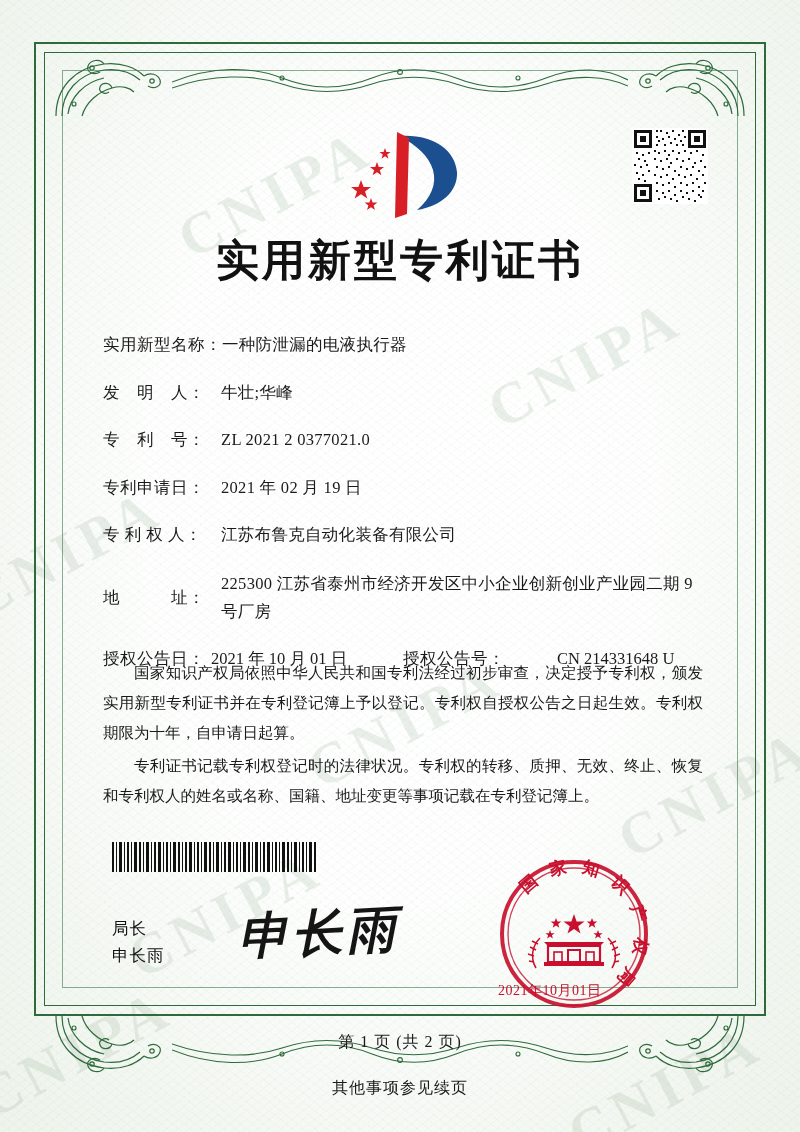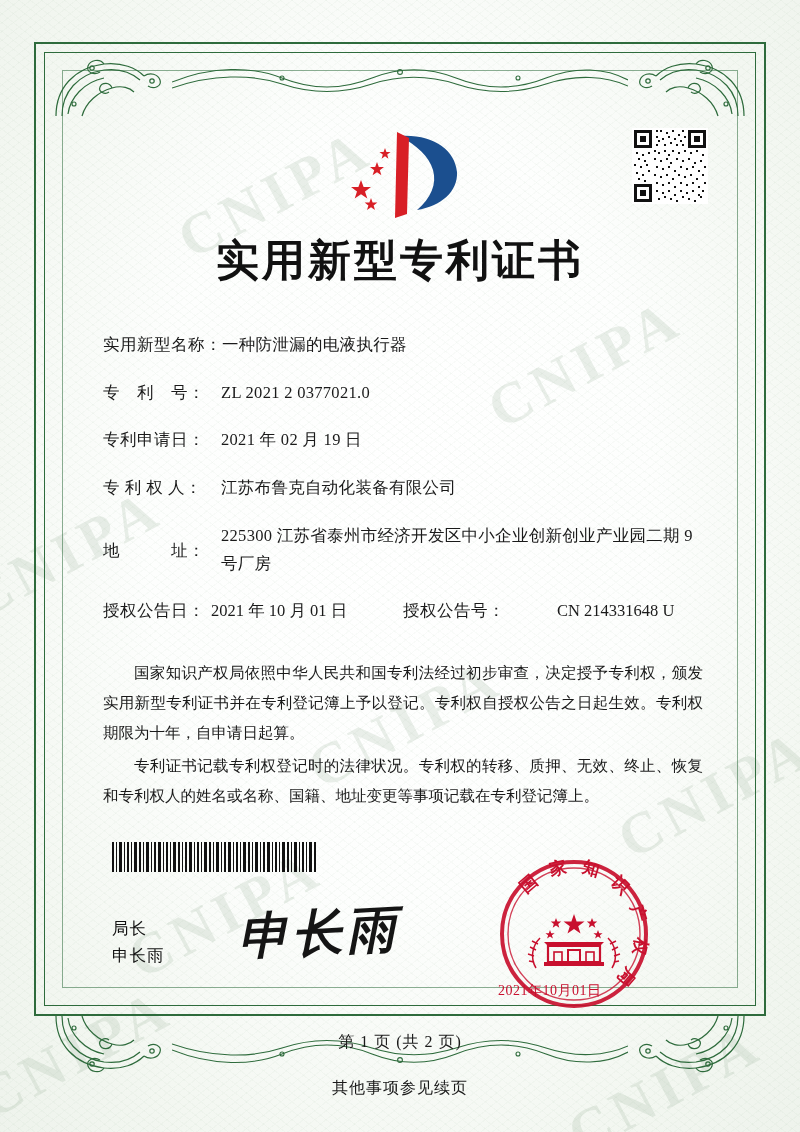--- a/index.html
+++ b/index.html
@@ -486,20 +486,24 @@
   </div>
 
   <div class="title">实用新型专利证书</div>
 
   <div class="fields">
     <div class="frow">
       <div class="flabel">实用新型名称：</div>
       <div class="fvalue">一种防泄漏的电液执行器</div>
     </div>
     <div class="frow">
+      <div class="flabel">发　明　人：</div>
+      <div class="fvalue">牛壮;华峰</div>
+    </div>
+    <div class="frow">
       <div class="flabel">专　利　号：</div>
       <div class="fvalue">ZL 2021 2 0377021.0</div>
     </div>
     <div class="frow">
       <div class="flabel">专利申请日：</div>
       <div class="fvalue">2021 年 02 月 19 日</div>
     </div>
     <div class="frow">
       <div class="flabel">专 利 权 人：</div>
       <div class="fvalue">江苏布鲁克自动化装备有限公司</div>

